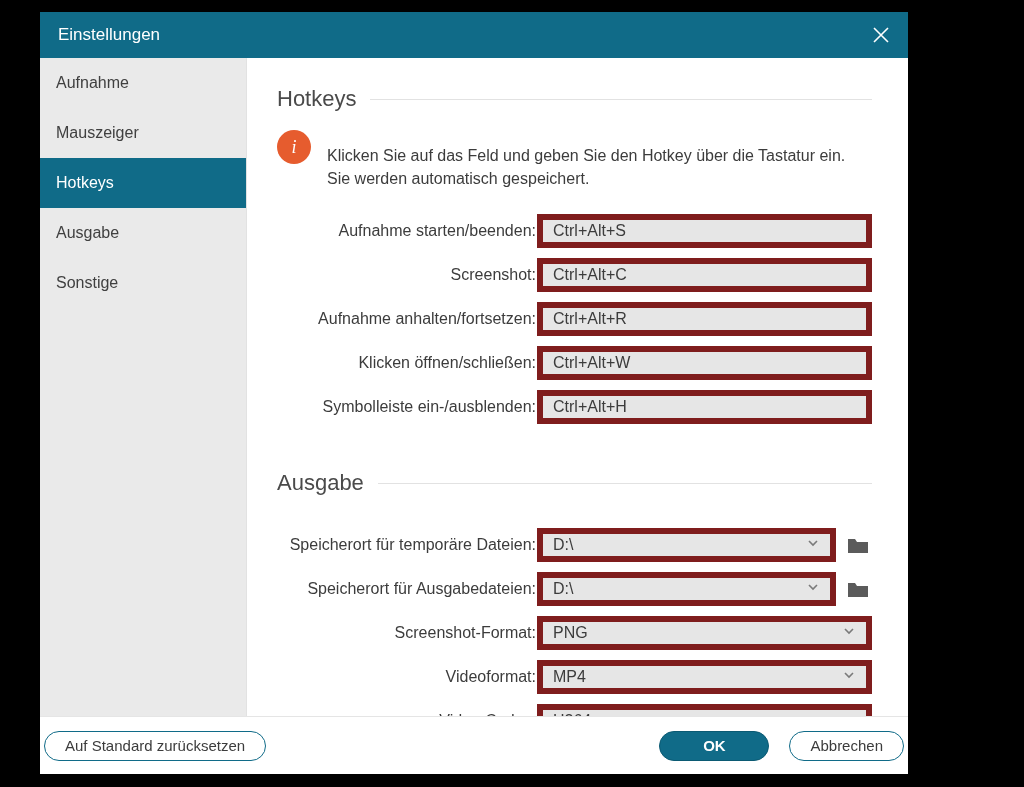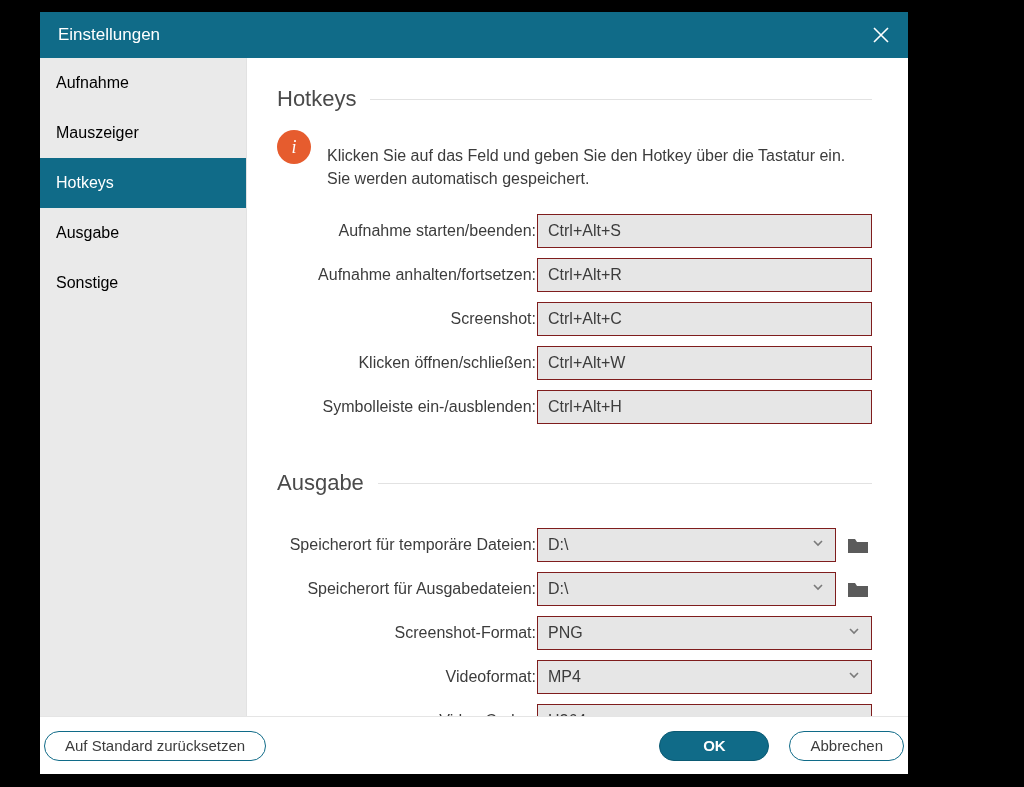--- a/index.html
+++ b/index.html
@@ -38,21 +38,21 @@
     width: 207px;
     background: #eaeaea;
     display: flex; flex-direction: column;
     border-right: 1px solid #e2e2e2;
   }
   .sidebar-item {
     height: 50px;
     display: flex; align-items: center;
     padding-left: 16px;
     font-size: 16px;
-    color: #000000;
+    color: #404040;
     cursor: pointer;
   }
   .sidebar-item.active {
     background: #106b88;
     color: #fff;
   }
 
   .main {
     flex: 1;
     position: relative;
@@ -85,21 +85,21 @@
     flex: 0 0 auto;
     margin-top: 2px;
   }
   .tip-text { font-size: 16px; color: #3c3c3c; line-height: 1.45; max-width: 560px; margin-top: 16px; }
 
   .row { display: flex; align-items: center; margin-bottom: 10px; }
   .row-label { width: 260px; text-align: right; padding-right: 1px; font-size: 16px; color: #3c3c3c; }
   .row-field { flex: 1; }
   .hotkey-input, .select {
     width: 100%; height: 34px;
-    background: #e6e6e6; border: 1px solid #7f1d1d;
+    background: #e6e6e6; border: 6px solid #7f1d1d;
     padding: 0 10px; font-size: 16px; color: #3c3c3c;
     display: flex; align-items: center; justify-content: space-between;
     cursor: pointer;
   }
   .select .chev { color: #7a7a7a; }
   .row-extra { margin-left: 8px; width: 28px; height: 28px; display:flex; align-items:center; justify-content:center; cursor:pointer; }
   .row-extra svg { display:block; }
 
   .section-gap { height: 36px; }
 
@@ -169,32 +169,32 @@
 
         <div class="row">
           <div class="row-label">Aufnahme starten/beenden:</div>
           <div class="row-field">
               <div class="hotkey-input">
                 <span>Ctrl+Alt+S</span>
               </div>
             </div>
         </div>
         <div class="row">
+          <div class="row-label">Screenshot:</div>
+          <div class="row-field">
+              <div class="hotkey-input">
+                <span>Ctrl+Alt+C</span>
+              </div>
+            </div>
+        </div>
+        <div class="row">
           <div class="row-label">Aufnahme anhalten/fortsetzen:</div>
           <div class="row-field">
               <div class="hotkey-input">
                 <span>Ctrl+Alt+R</span>
-              </div>
-            </div>
-        </div>
-        <div class="row">
-          <div class="row-label">Screenshot:</div>
-          <div class="row-field">
-              <div class="hotkey-input">
-                <span>Ctrl+Alt+C</span>
               </div>
             </div>
         </div>
         <div class="row">
           <div class="row-label">Klicken öffnen/schließen:</div>
           <div class="row-field">
               <div class="hotkey-input">
                 <span>Ctrl+Alt+W</span>
               </div>
             </div>

